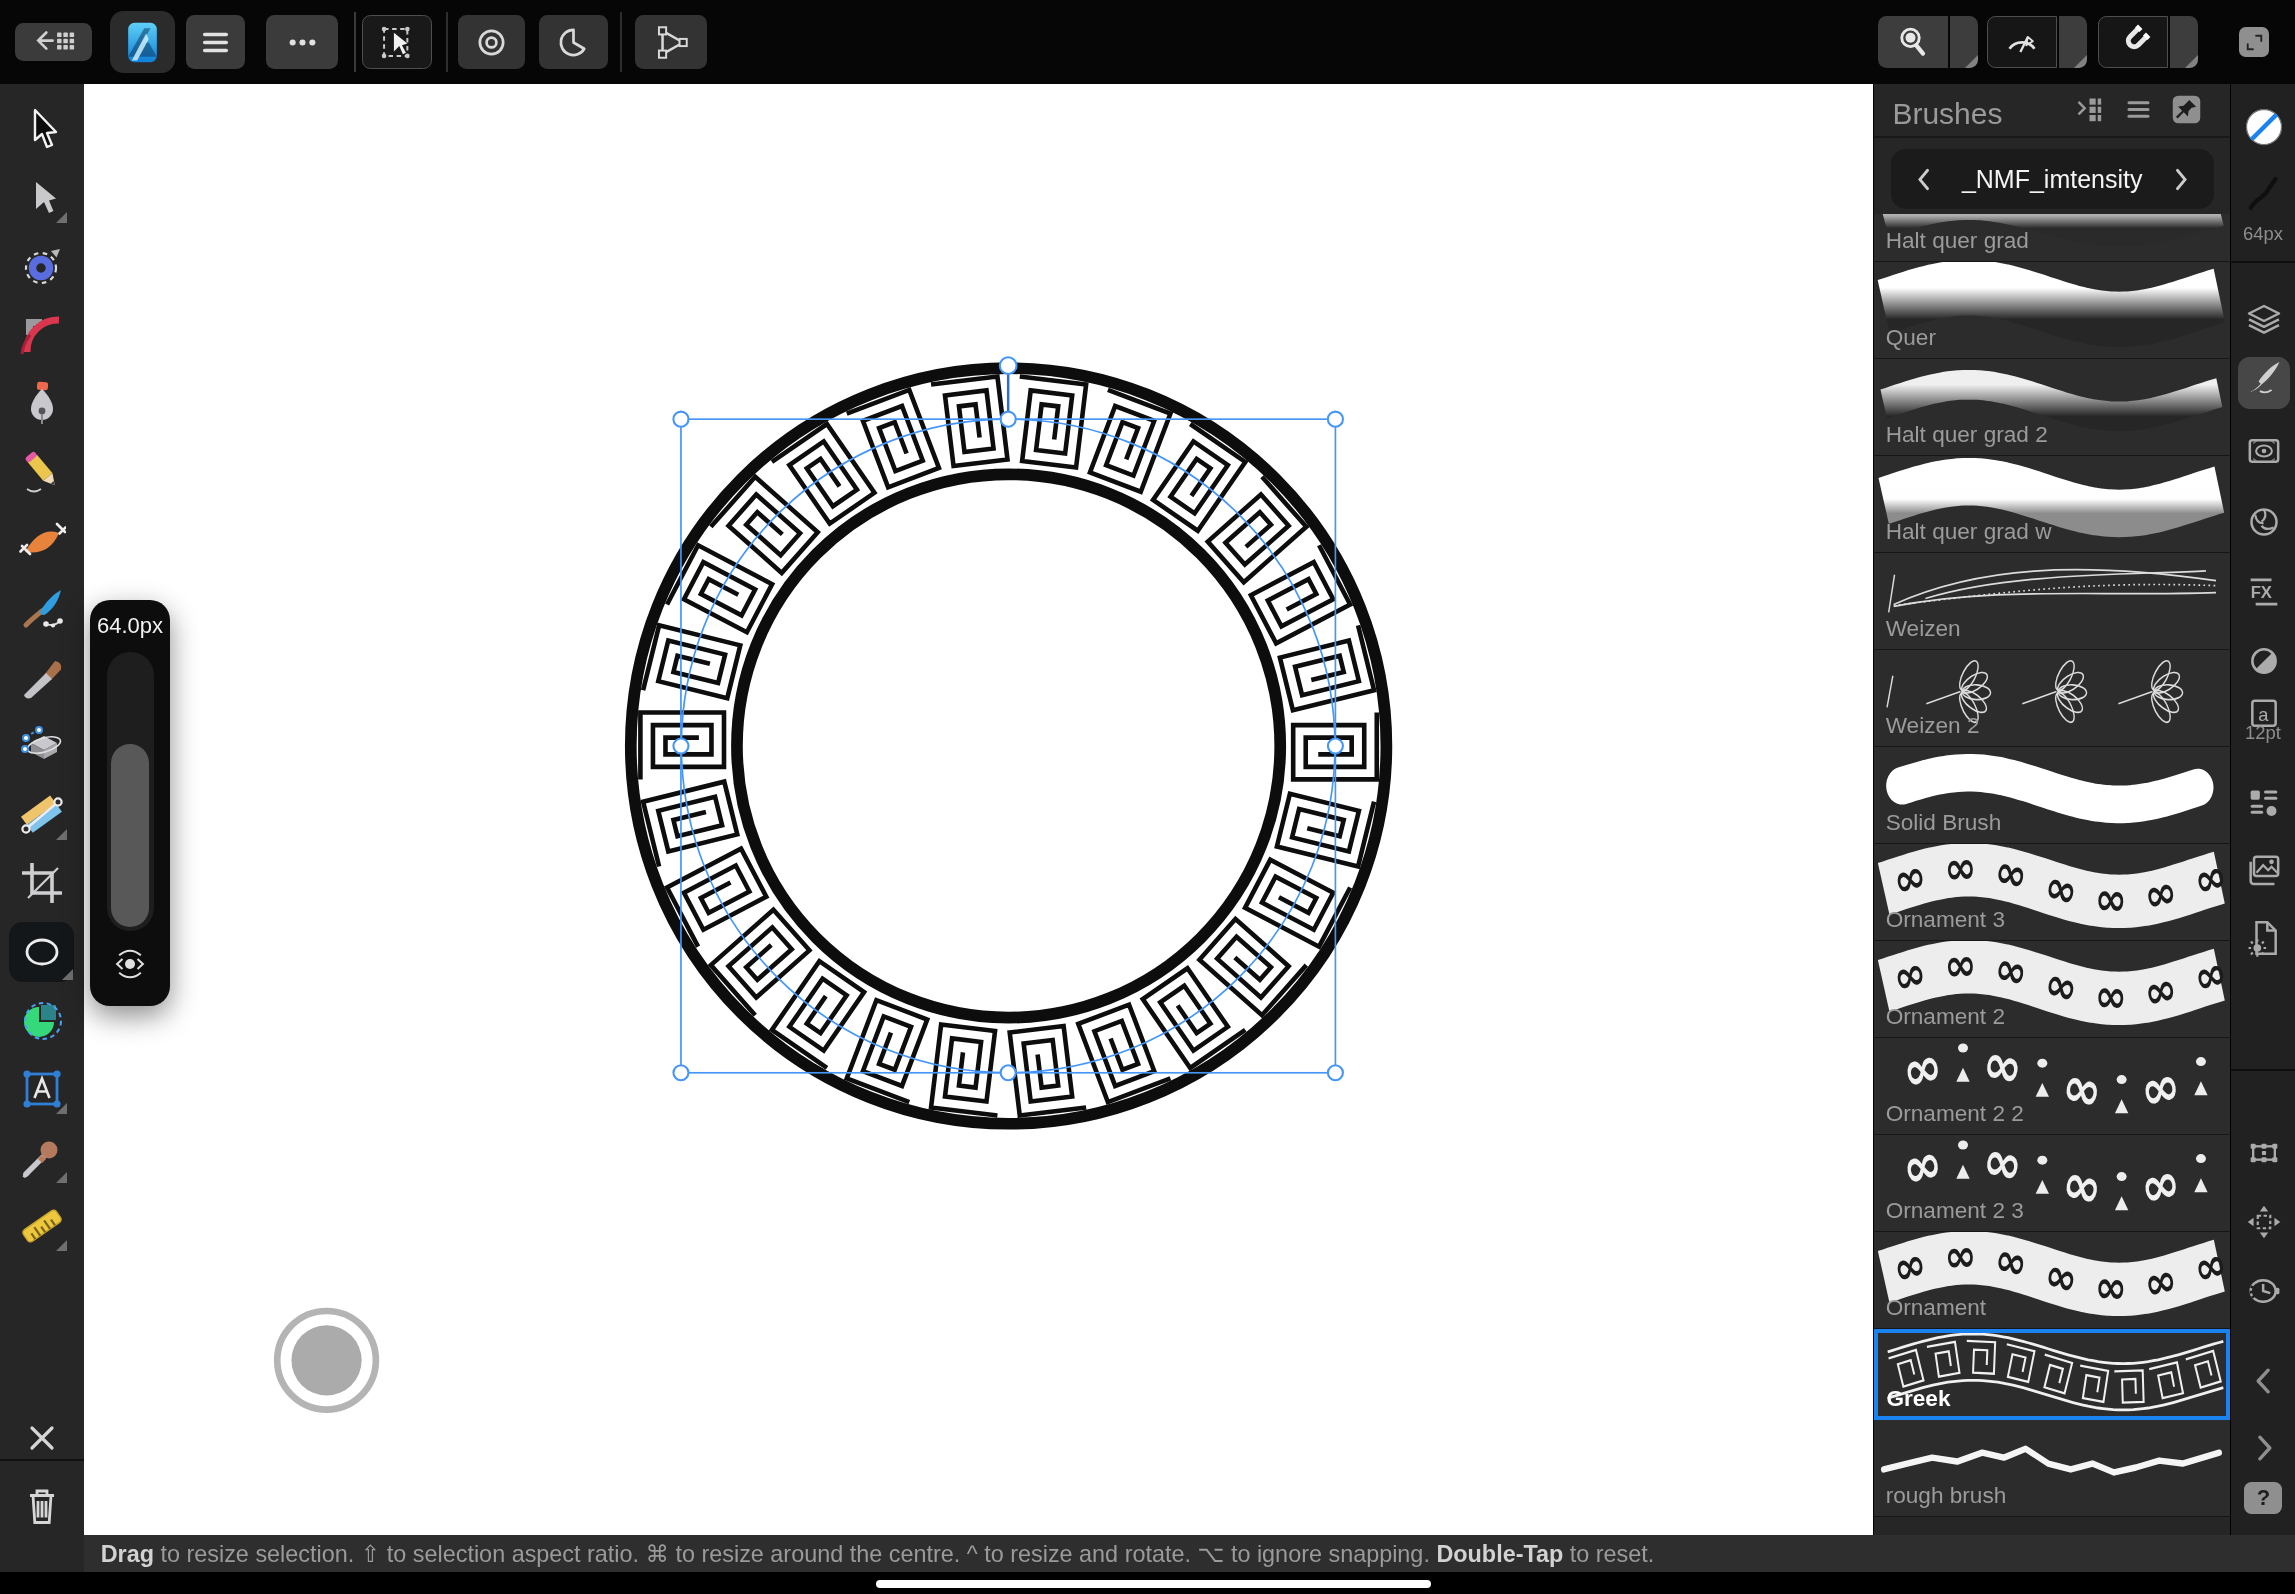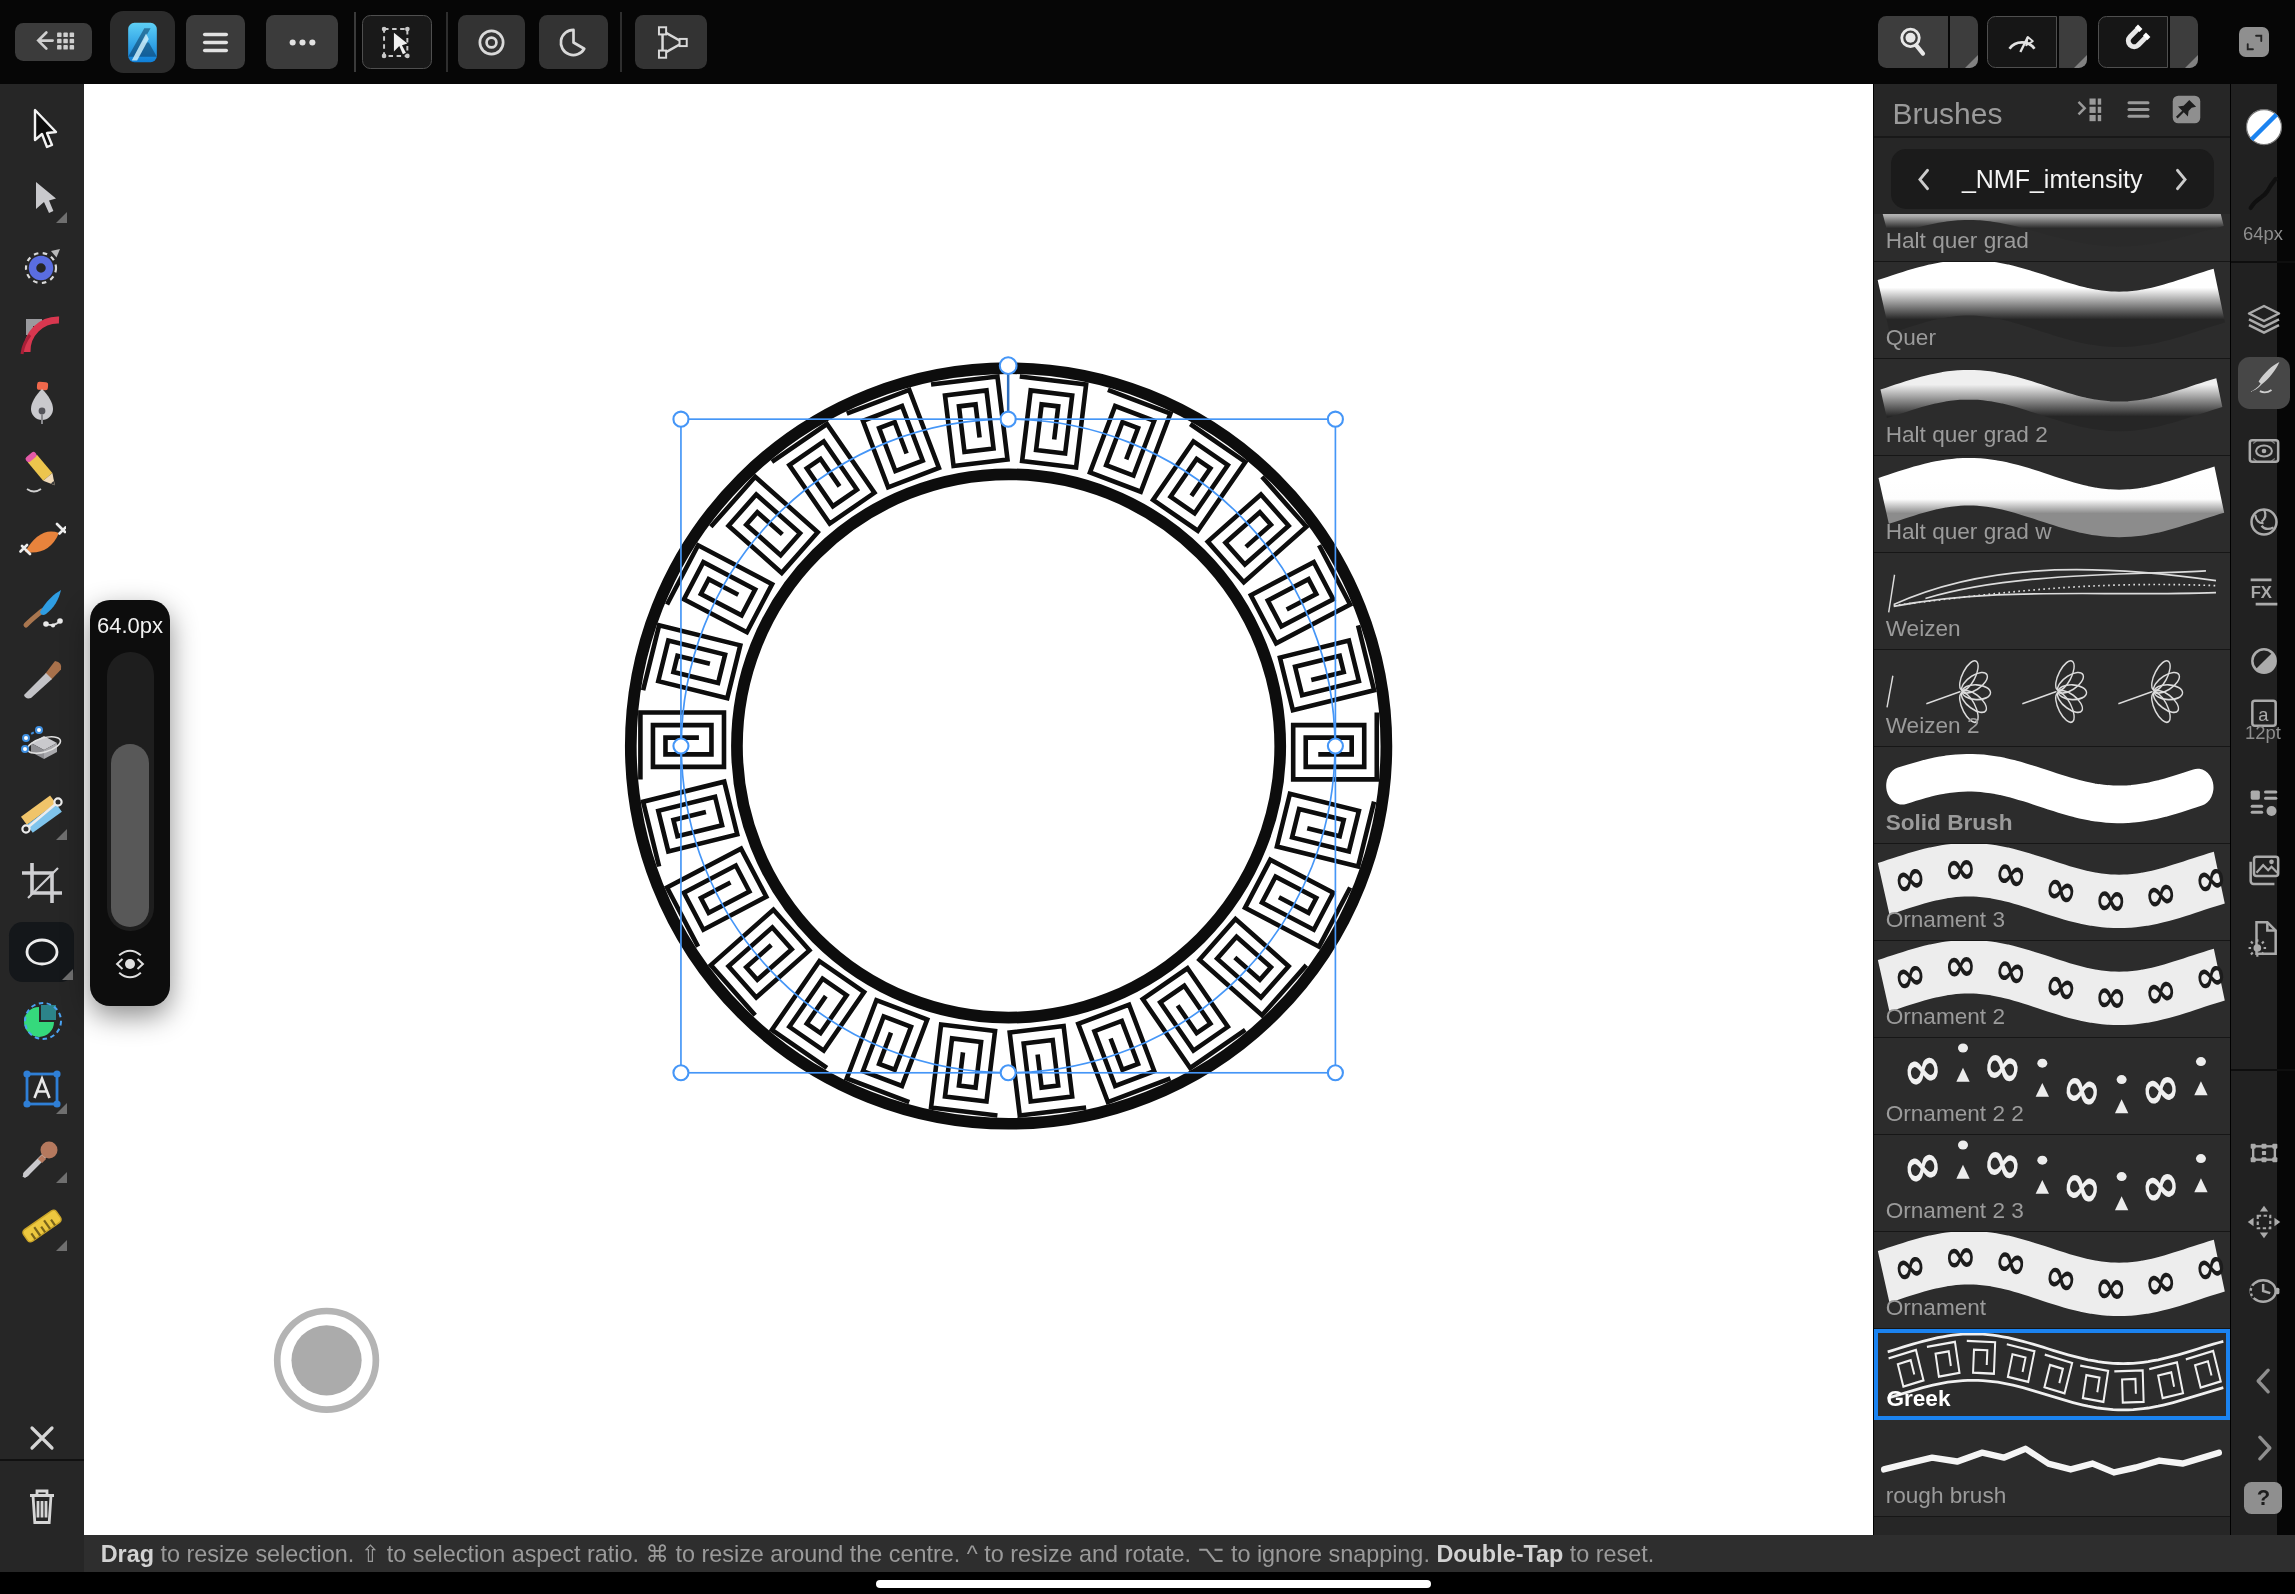--- a/index.html
+++ b/index.html
@@ -45,21 +45,21 @@
   #bp-cat .lab{position:absolute;left:0;top:0;width:100%;height:100%;display:flex;align-items:center;justify-content:center;color:#f4f4f4;font-size:25px;}
   #bp-cat .chev{position:absolute;top:11.7px;width:37px;height:37px;}
   #bp-cat .chev svg{width:37px;height:37px;}
   #brush-list{position:absolute;left:0;top:130px;width:356px;}
   .brow{position:relative;width:356px;background:#2c2c2c;border-bottom:1.7px solid #161616;box-sizing:border-box;overflow:hidden;}
   .brow svg.prev{position:absolute;left:3.3px;top:0;display:block;}
   .brow .blab{position:absolute;left:11.7px;bottom:6.7px;font-size:22.6px;color:#9b9b9b;}
   .brow.sel{border:4.2px solid #1b83f0;}
   .brow.sel .blab{color:#ffffff;font-weight:bold;left:8.4px;bottom:4.2px;}
   
-  #studio-strip{position:absolute;left:2230px;top:84px;width:47px;height:1451px;background:#212121;border-left:1.7px solid #000;box-sizing:border-box;}
+  #studio-strip{position:absolute;left:2230px;top:84px;width:65px;height:1451px;background:#212121;border-left:1.7px solid #000;box-sizing:border-box;}
   .st-item{position:absolute;left:11.7px;width:42px;height:42px;display:flex;justify-content:center;}
   .st-item svg{width:40px;height:40px;}
   .st-item.selected{left:6.7px;width:52px;height:52px;background:#474747;border-radius:11.7px;}
   .st-label{position:absolute;left:0;width:64px;text-align:center;color:#8e8e8e;font-size:18.4px;}
   .st-sep{position:absolute;left:0;width:64px;height:1.7px;background:#0e0e0e;}
   #help-badge{position:absolute;left:13.4px;width:38px;height:32px;background:#8f8f8f;border-radius:7.5px;
               display:flex;align-items:center;justify-content:center;color:#1d1d1d;font-size:22px;font-weight:bold;}
   
   #status-bar{position:absolute;left:84px;top:1535px;width:2212px;height:38px;background:#2e2e2e;
               display:flex;align-items:center;padding-left:16.7px;box-sizing:border-box;color:#9a9a9a;font-size:23.4px;white-space:pre;}
@@ -535,21 +535,21 @@
                 <ellipse cx="19" cy="0" rx="17" ry="7.5" transform="rotate(-52)"></ellipse>
                 <ellipse cx="19" cy="0" rx="17" ry="7.5" transform="rotate(-22)"></ellipse>
                 <ellipse cx="19" cy="0" rx="17" ry="7.5" transform="rotate(8)"></ellipse>
                 <ellipse cx="19" cy="0" rx="17" ry="7.5" transform="rotate(38)"></ellipse>
                 <ellipse cx="19" cy="0" rx="17" ry="7.5" transform="rotate(64)"></ellipse>
               </g>
             </g>
           </svg>
           <div class="blab">Weizen 2</div>
         </div>
-        <div class="brow" style="height: 97px; font-weight: bold;">
+        <div class="brow" style="height: 97px;">
           <svg class="prev" width="349" height="95" viewBox="0 0 418 96" preserveAspectRatio="none">
             <path d="M 30 39.2 L 36 37.6 L 42 36.0 L 48 34.5 L 54 33.1 L 60 31.7 L 66 30.5 L 72 29.4 L 78 28.4 L 84 27.6 L 90 27.0 L 96 26.5 L 102 26.2 L 108 26.0 L 114 26.0 L 120 26.2 L 126 26.6 L 132 27.2 L 138 27.9 L 144 28.7 L 150 29.7 L 156 30.9 L 162 32.1 L 168 33.5 L 174 35.0 L 180 36.5 L 186 38.1 L 192 39.8 L 198 41.4 L 204 43.1 L 210 44.8 L 216 46.4 L 222 48.0 L 228 49.5 L 234 50.9 L 240 52.3 L 246 53.5 L 252 54.6 L 258 55.6 L 264 56.4 L 270 57.0 L 276 57.5 L 282 57.8 L 288 58.0 L 294 58.0 L 300 57.8 L 306 57.4 L 312 56.8 L 318 56.1 L 324 55.3 L 330 54.3 L 336 53.1 L 342 51.9 L 348 50.5 L 354 49.0 L 360 47.5 L 366 45.9 L 372 44.2 L 378 42.6 L 384 40.9" fill="none" stroke="#ffffff" stroke-width="38" stroke-linecap="round" stroke-linejoin="round"></path>
           </svg>
           <div class="blab">Solid Brush</div>
         </div>
         <div class="brow" style="height: 97px;">
           <svg class="prev" width="349" height="95" viewBox="0 0 418 96" preserveAspectRatio="none">
             <path d="M 8 45.3 L 14 43.7 L 20 42.0 L 26 40.3 L 32 38.7 L 38 37.1 L 44 35.5 L 50 34.0 L 56 32.6 L 62 31.3 L 68 30.1 L 74 29.1 L 80 28.1 L 86 27.4 L 92 26.8 L 98 26.3 L 104 26.1 L 110 26.0 L 116 26.1 L 122 26.3 L 128 26.8 L 134 27.4 L 140 28.1 L 146 29.1 L 152 30.1 L 158 31.3 L 164 32.6 L 170 34.0 L 176 35.5 L 182 37.1 L 188 38.7 L 194 40.3 L 200 42.0 L 206 43.7 L 212 45.3 L 218 46.9 L 224 48.5 L 230 50.0 L 236 51.4 L 242 52.7 L 248 53.9 L 254 54.9 L 260 55.9 L 266 56.6 L 272 57.2 L 278 57.7 L 284 57.9 L 290 58.0 L 296 57.9 L 302 57.7 L 308 57.2 L 314 56.6 L 320 55.9 L 326 54.9 L 332 53.9 L 338 52.7 L 344 51.4 L 350 50.0 L 356 48.5 L 362 46.9 L 368 45.3 L 374 43.7 L 380 42.0 L 386 40.3 L 392 38.7 L 398 37.1 L 404 35.5 L 410 34.0" fill="none" stroke="#ededed" stroke-width="54" stroke-linejoin="round"></path>
             <text x="0" y="0" transform="translate(40,37.5276777067893) rotate(-14.7)" text-anchor="middle" dominant-baseline="middle" font-size="46" font-weight="bold" fill="#1c1c1c" font-family="DejaVu Sans, sans-serif">∞</text>
             <text x="0" y="0" transform="translate(100,27.24307595180467) rotate(-2.8)" text-anchor="middle" dominant-baseline="middle" font-size="46" font-weight="bold" fill="#1c1c1c" font-family="DejaVu Sans, sans-serif">∞</text>

